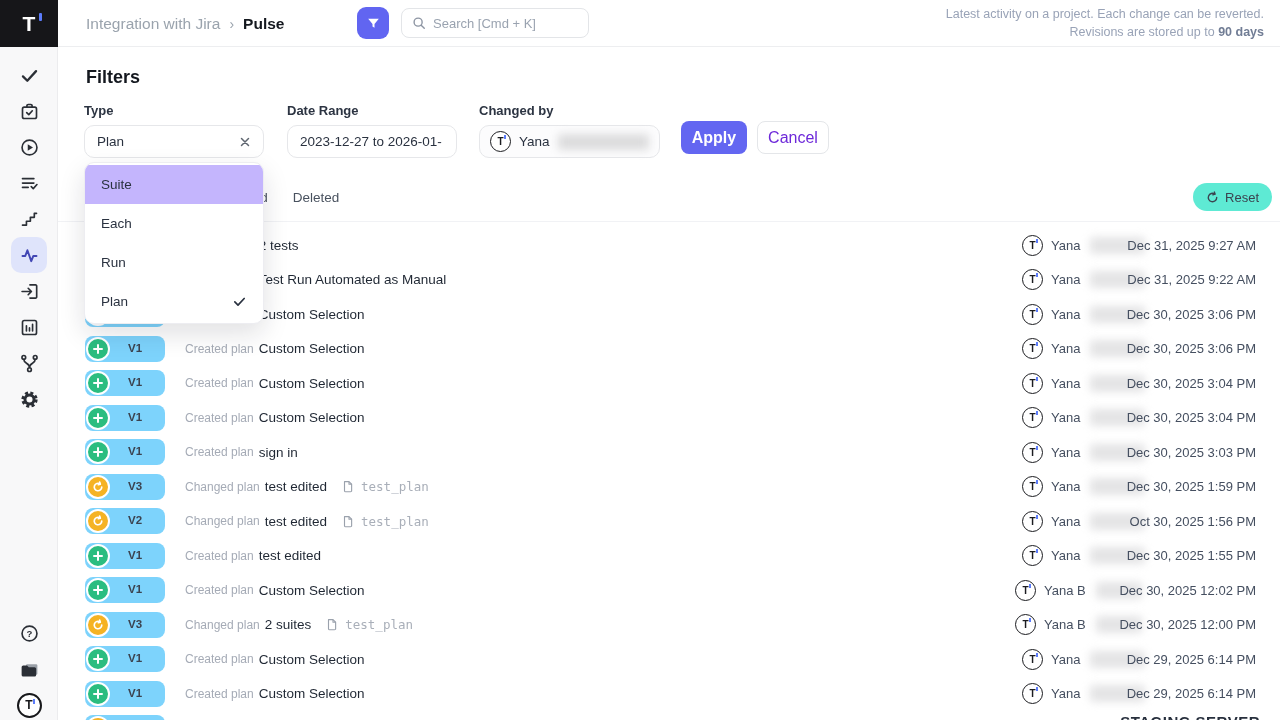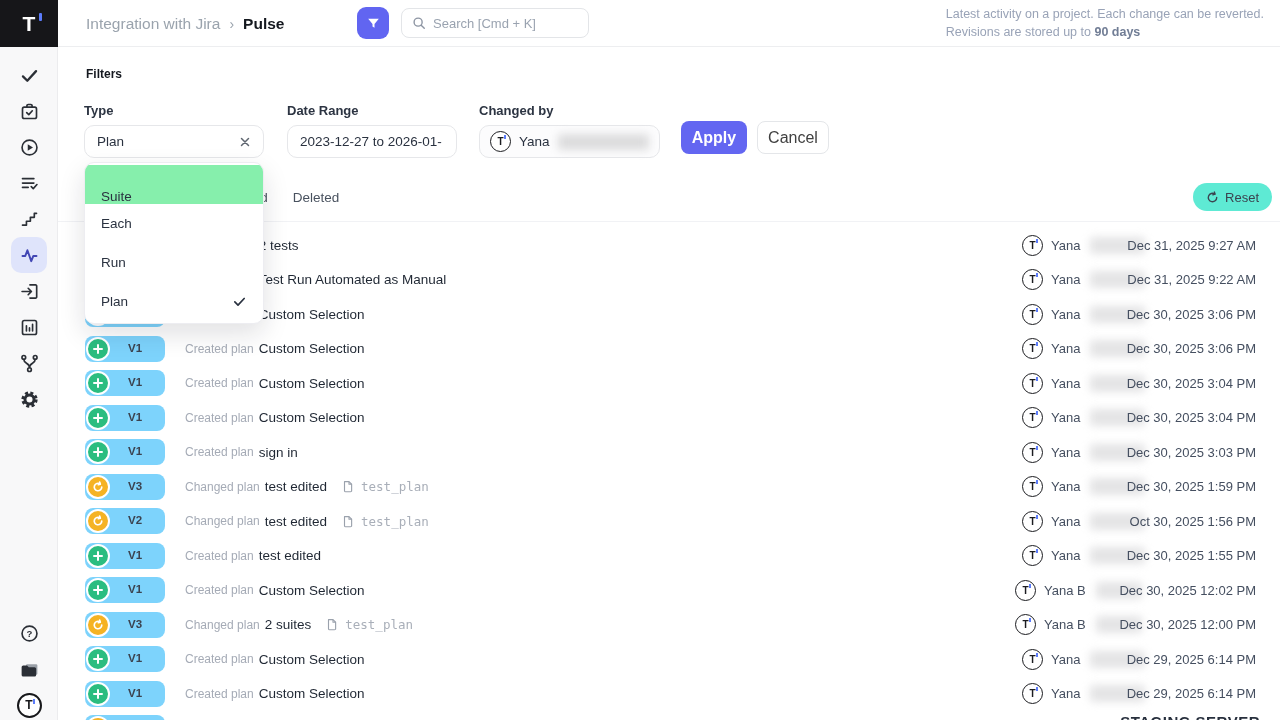--- a/index.html
+++ b/index.html
@@ -43,28 +43,28 @@
   .filter-btn { position:absolute; left:299px; top:7px; width:32px; height:32px;
     background:#6165f1; border:none; border-radius:9px; display:flex;
     align-items:center; justify-content:center; cursor:pointer; }
   .search-box { position:absolute; left:343px; top:8px; width:188px; height:30px;
     border:1px solid #e3e5e8; border-radius:8px; display:flex; align-items:center;
     padding:0 10px; gap:7px; background:#fff; }
   .search-box input { border:none; outline:none; font-size:13px; width:140px;
     color:#2a3240; background:transparent;
     font-family:"Liberation Sans","DejaVu Sans",sans-serif; }
   .search-box input::placeholder { color:#9aa3b0; }
-  .head-info { position:absolute; right:16px; top:5px; text-align:left;
+  .head-info { position:absolute; right:16px; top:5px; text-align:right;
     font-size:12.5px; line-height:18px; color:#99a3b7; }
   .head-info b { color:#717d95; }
 
   
   .main { position:absolute; left:58px; top:47px; right:0; bottom:0;
     overflow:hidden; background:#fff; }
-  .filters-title { position:absolute; left:28px; top:20px; font-size:12px;
+  .filters-title { position:absolute; left:28px; top:20px; font-size:18px;
     font-weight:bold; color:#14181f; }
   .fgroup { position:absolute; top:56px; }
   .flabel { font-size:13px; font-weight:bold; color:#2c3442; margin-bottom:7px; }
   .fctl { height:33px; border:1px solid #e6e7ea; border-radius:10px;
     background:#fff; display:flex; align-items:center; font-size:13.5px;
     color:#2a3240; }
   .g-type  { left:26px;  width:180px; }
   .g-date  { left:229px; width:170px; }
   .g-user  { left:421px; width:181px; }
   .g-type .fctl { justify-content:space-between; padding:0 12px; }
@@ -72,21 +72,21 @@
     font-size:13.5px; color:#2a3240; background:transparent;
     font-family:"Liberation Sans","DejaVu Sans",sans-serif; }
   .g-user .fctl { gap:8px; padding:0 10px; background:#fcfcfd; }
   .blurbox { height:16px; background:#dcdcdd; filter:blur(4px);
     border-radius:3px; }
   .btn { height:33px; border-radius:8px; font-size:16px; cursor:pointer;
     border:none; position:absolute; top:74px;
     font-family:"Liberation Sans","DejaVu Sans",sans-serif; }
   .btn-apply { left:623px; width:66px; background:#6366f1; color:#fff;
     font-weight:bold; }
-  .btn-cancel { left:699px; width:72px; background:#fff; color:#404040;
+  .btn-cancel { left:699px; width:72px; background:#fff; color:#6d28d9;
     border:1px solid #e4e6e9; }
 
   
   .tabbar { position:absolute; left:0; right:0; top:136px; height:39px;
     border-bottom:1px solid #f1f2f5; }
   .tabs { position:absolute; left:155px; top:0; height:28px; display:flex;
     gap:25px; align-items:center; }
   .tab { font-size:13.5px; color:#49525f; cursor:pointer; }
   .reset-btn { position:absolute; right:8px; top:0; height:28px;
     background:#5eead4; border:none; border-radius:14px; padding:0 13px;
@@ -131,21 +131,21 @@
   .staging { position:absolute; right:20px; bottom:-10px; font-size:15px;
     font-weight:bold; letter-spacing:.5px; color:#272f3d; z-index:5; }
 
   
   .dropdown { position:absolute; left:84px; top:162px; width:180px;
     background:#fff; border:1px solid #ededf1; border-radius:10px;
     box-shadow:0 10px 26px rgba(20,24,40,.13); z-index:40; overflow:hidden;
     padding:2px 0; }
   .opt { height:39px; display:flex; align-items:center; justify-content:space-between;
     padding:0 16px; font-size:13.5px; color:#2a3240; cursor:pointer; }
-  .opt.hover { background:#86efac;align-items:flex-end; }
+  .opt.hover { background:#c4b5fd; }
   .opt .ck { display:none; }
   .opt.sel .ck { display:block; }
 </style>
 </head>
 <body>
 
 <div class="sidebar">
   <div class="logo-block">
     <span>T</span>
       <i></i>

